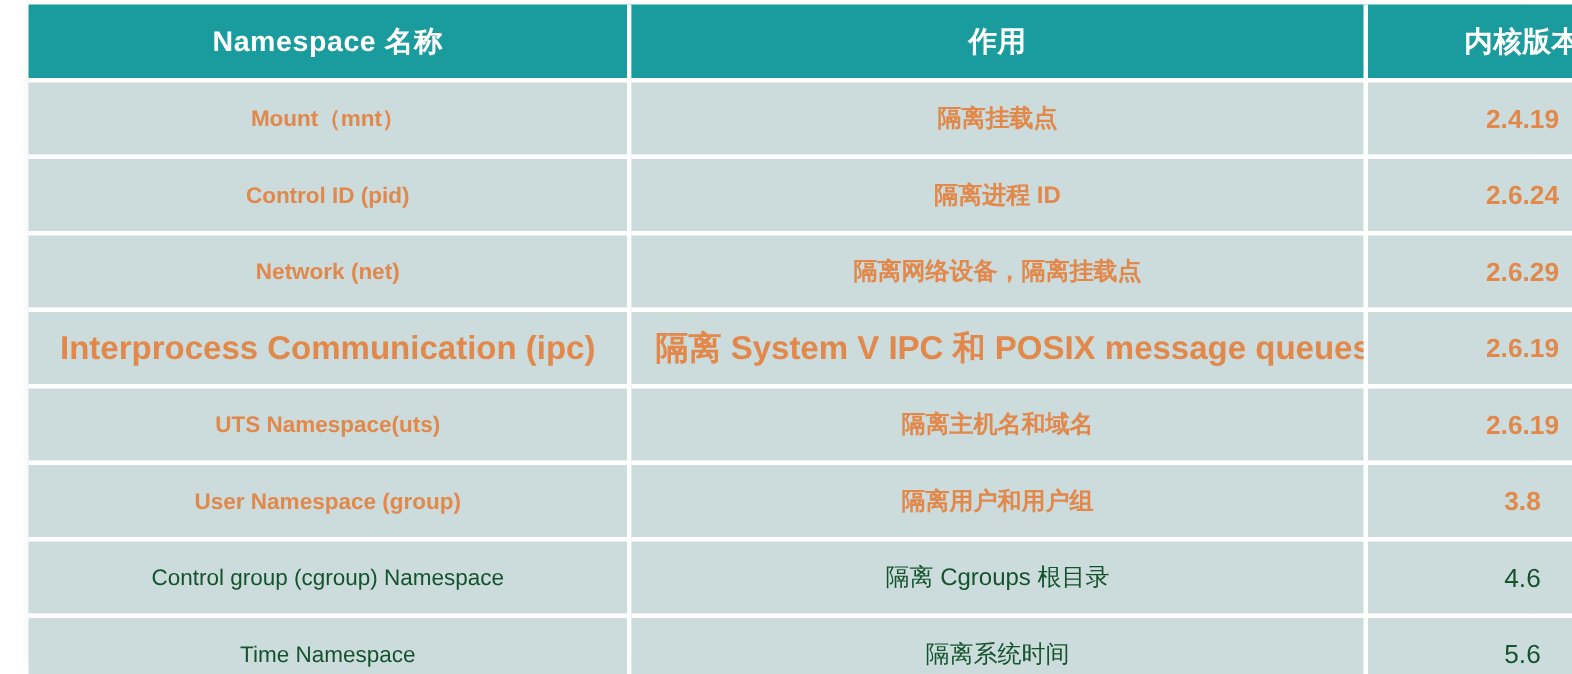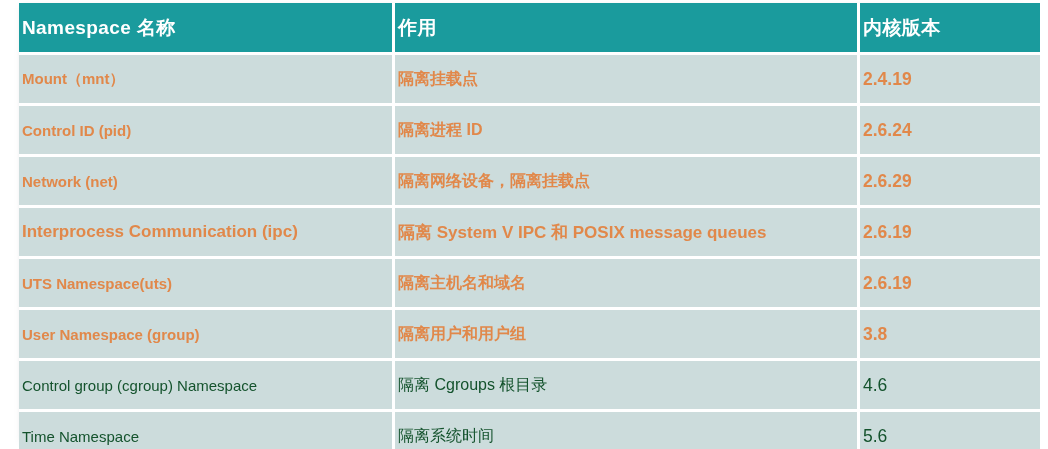--- a/index.html
+++ b/index.html
@@ -27,22 +27,22 @@
   table.ns-table {
     width: 997px;
     height: 434px;
     border-collapse: separate;
     border-spacing: 0;
     table-layout: fixed;
   }
 
   table.ns-table th,
   table.ns-table td {
-    padding: 0 3px;
-    text-align: left;
+    padding: 0 16px;
+    text-align: center;
     vertical-align: middle;
     overflow: hidden;
     white-space: nowrap;
   }
 
   
   thead th {
     background: #1a9b9d;
     color: #ffffff;
     font-weight: bold;
@@ -64,21 +64,21 @@
   tbody td.last-col { border-right: none; }
 
   tbody tr td.accent  { color: #e1884a; font-weight: 600; }
   tbody tr td.neutral { color: #14532d; font-weight: 400; }
 
   td.col-name { font-size: 15px; }
   td.col-desc { font-size: 16px; }
   td.col-ver  { font-size: 17.5px; }
 
   
-  td.shrink { font-size: 17px; }
+  td.shrink { font-size: 22px; }
 </style>
 </head>
 <body>
 
 <div class="table-wrap">
   <table class="ns-table">
     <thead>
       <tr>
         <th class="col-name" style="width:367px">Namespace 名称</th>
         <th class="col-desc" style="width:456px">作用</th>

